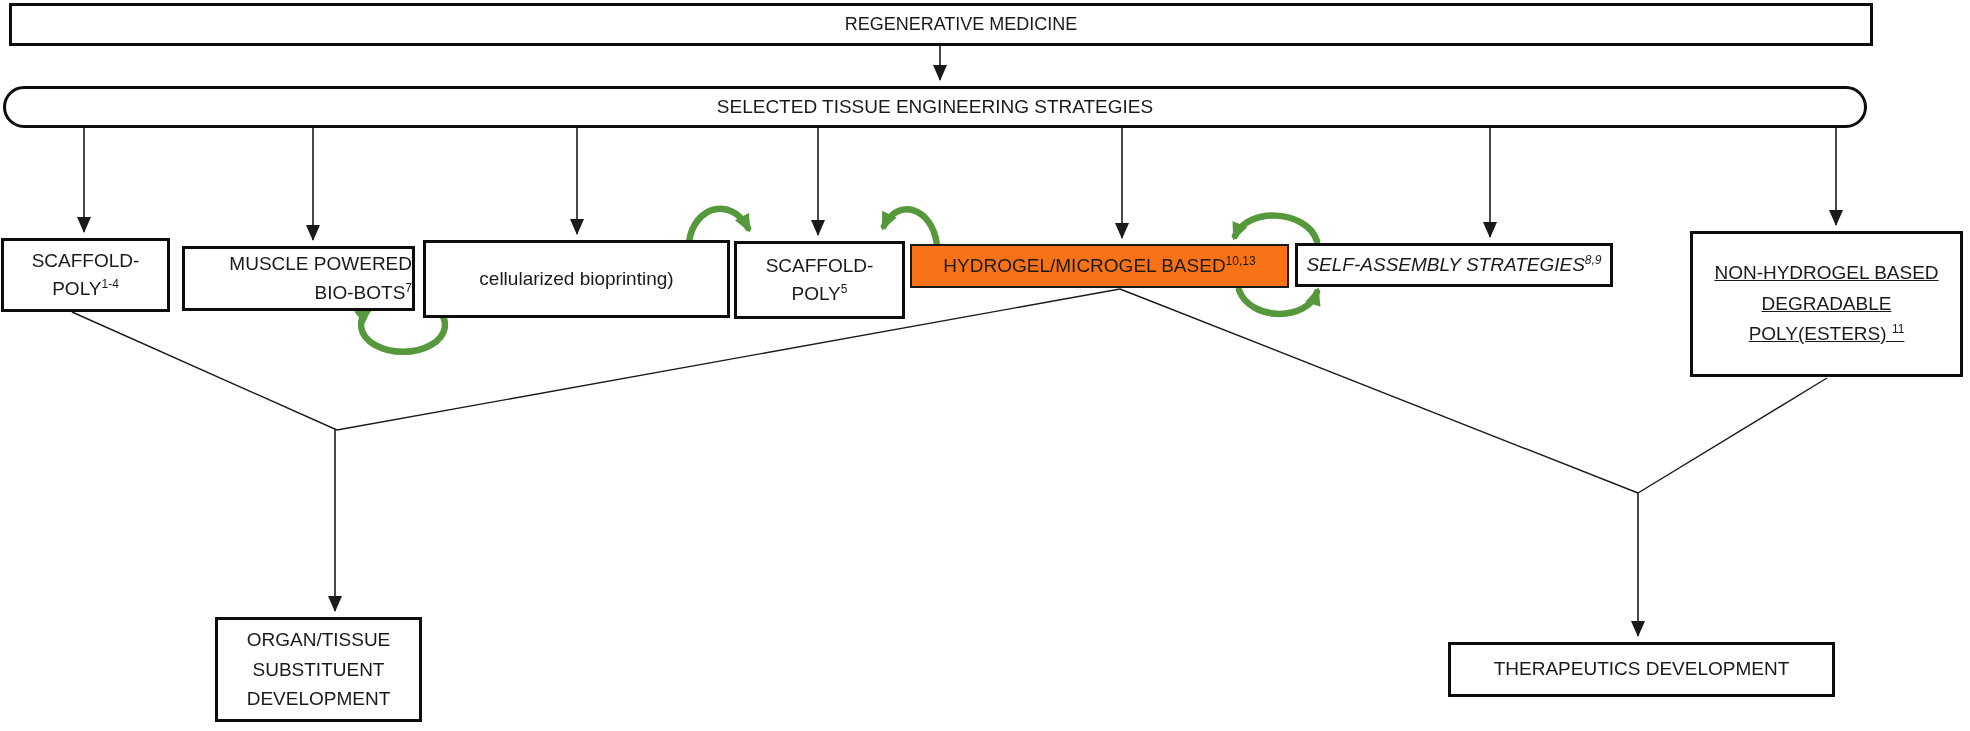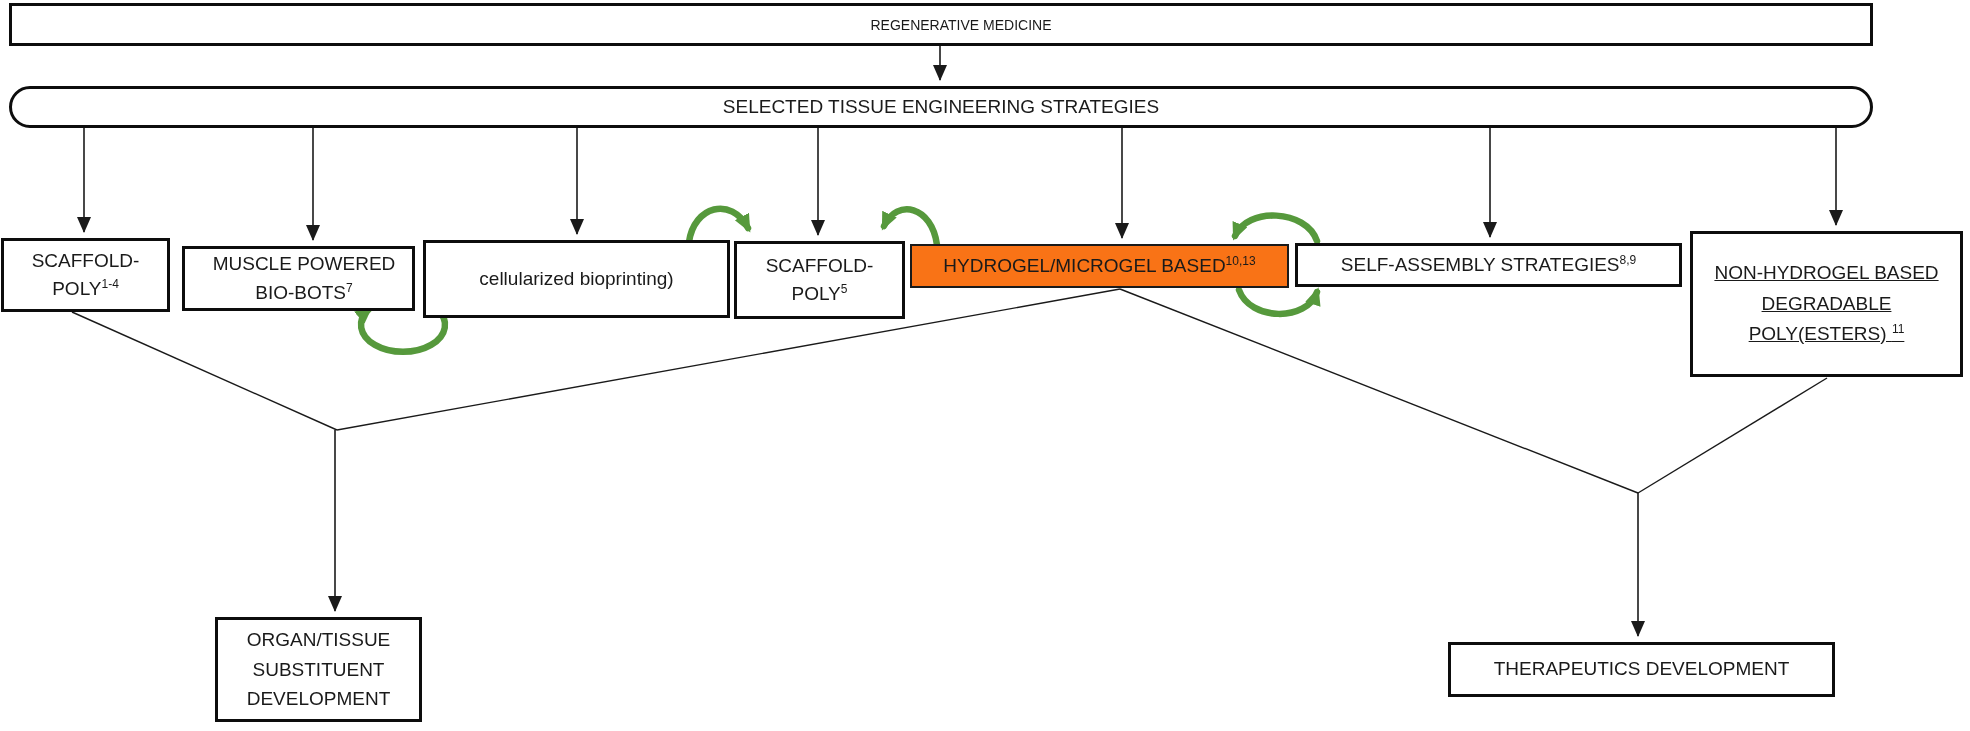--- a/index.html
+++ b/index.html
@@ -10,25 +10,25 @@
   .wires{position:absolute;left:0;top:0;pointer-events:none;}
   .banner{
     position:absolute;border:3px solid #0d0d0d;background:#ffffff;box-sizing:border-box;
     display:flex;align-items:center;justify-content:center;text-align:center;
   }
   .node{
     position:absolute;border:3px solid #0d0d0d;background:#ffffff;box-sizing:border-box;
     display:flex;flex-direction:column;justify-content:center;align-items:center;
     text-align:center;font-size:19px;line-height:1.5;
   }
-  .node.align-left{align-items:center;text-align:left;padding-left:11px;}
+  .node.align-left{align-items:flex-end;text-align:left;padding-left:11px;}
   .node.hl{background:#f97316;border:2px solid #1a1a1a;}
   .ln{white-space:pre;}
   sup.sp{font-size:12px;line-height:0;vertical-align:super;letter-spacing:0;}
-  .fs18{font-size:14px;padding-left:40px;}
+  .fs18{font-size:18px;padding-left:40px;}
   .fs19{font-size:19px;}
 </style>
 </head>
 <body>
 
 <div class="canvas">
 
   <svg class="wires" width="1970" height="731" viewBox="0 0 1970 731">
     <defs>
       <marker id="mkb" markerUnits="userSpaceOnUse" markerWidth="18" markerHeight="16" refX="15" refY="7" orient="auto">
@@ -65,21 +65,21 @@
       <path d="M 937 245 C 932 206, 897 198, 884 226" marker-end="url(#mkg)"></path>
       <path d="M 1317 241 C 1306 209, 1247 207, 1235 236" marker-end="url(#mkg)"></path>
       <path d="M 1239 290 C 1250 321, 1307 322, 1317 292" marker-end="url(#mkg)"></path>
     </g>
   </svg>
 
   <div class="banner fs18" style="left:9px;top:3px;width:1864px;height:43px;">
     <span class="ln">REGENERATIVE MEDICINE</span>
   </div>
 
-  <div class="banner fs19" style="left:9px;top:86px;width:1864px;height:42px;border-radius:21px;">
+  <div class="banner fs19" style="left:3px;top:86px;width:1864px;height:42px;border-radius:21px;">
     <span class="ln">SELECTED TISSUE ENGINEERING STRATEGIES</span>
   </div>
 
   <div class="node" style="left:1px;top:238px;width:169px;height:74px;">
     <div class="ln"><span>SCAFFOLD-</span></div>
     <div class="ln"><span>POLY</span><sup class="sp">1-4</sup></div>
   </div>
 
   <div class="node align-left" style="left:182px;top:246px;width:233px;height:65px;">
     <div class="ln"><span>MUSCLE POWERED</span></div>
@@ -92,21 +92,21 @@
 
   <div class="node" style="left:734px;top:241px;width:171px;height:78px;">
     <div class="ln"><span>SCAFFOLD-</span></div>
     <div class="ln"><span>POLY</span><sup class="sp">5</sup></div>
   </div>
 
   <div class="node hl" style="left:910px;top:244px;width:379px;height:44px;">
     <div class="ln"><span>HYDROGEL/MICROGEL BASED</span><sup class="sp">10,13</sup></div>
   </div>
 
-  <div class="node" style="left:1295px;top:243px;width:387px;height:44px;">
+  <div class="node" style="left:1295px;top:243px;width:318px;height:44px;font-style:italic;">
     <div class="ln"><span>SELF-ASSEMBLY STRATEGIES</span><sup class="sp">8,9</sup></div>
   </div>
 
   <div class="node" style="left:1690px;top:231px;width:273px;height:146px;line-height:1.6;text-decoration:underline;">
     <div class="ln"><span>NON-HYDROGEL BASED</span></div>
     <div class="ln"><span>DEGRADABLE</span></div>
     <div class="ln"><span>POLY(ESTERS) </span><sup class="sp">11</sup></div>
   </div>
 
   <div class="node" style="left:215px;top:617px;width:207px;height:105px;line-height:1.55;">

